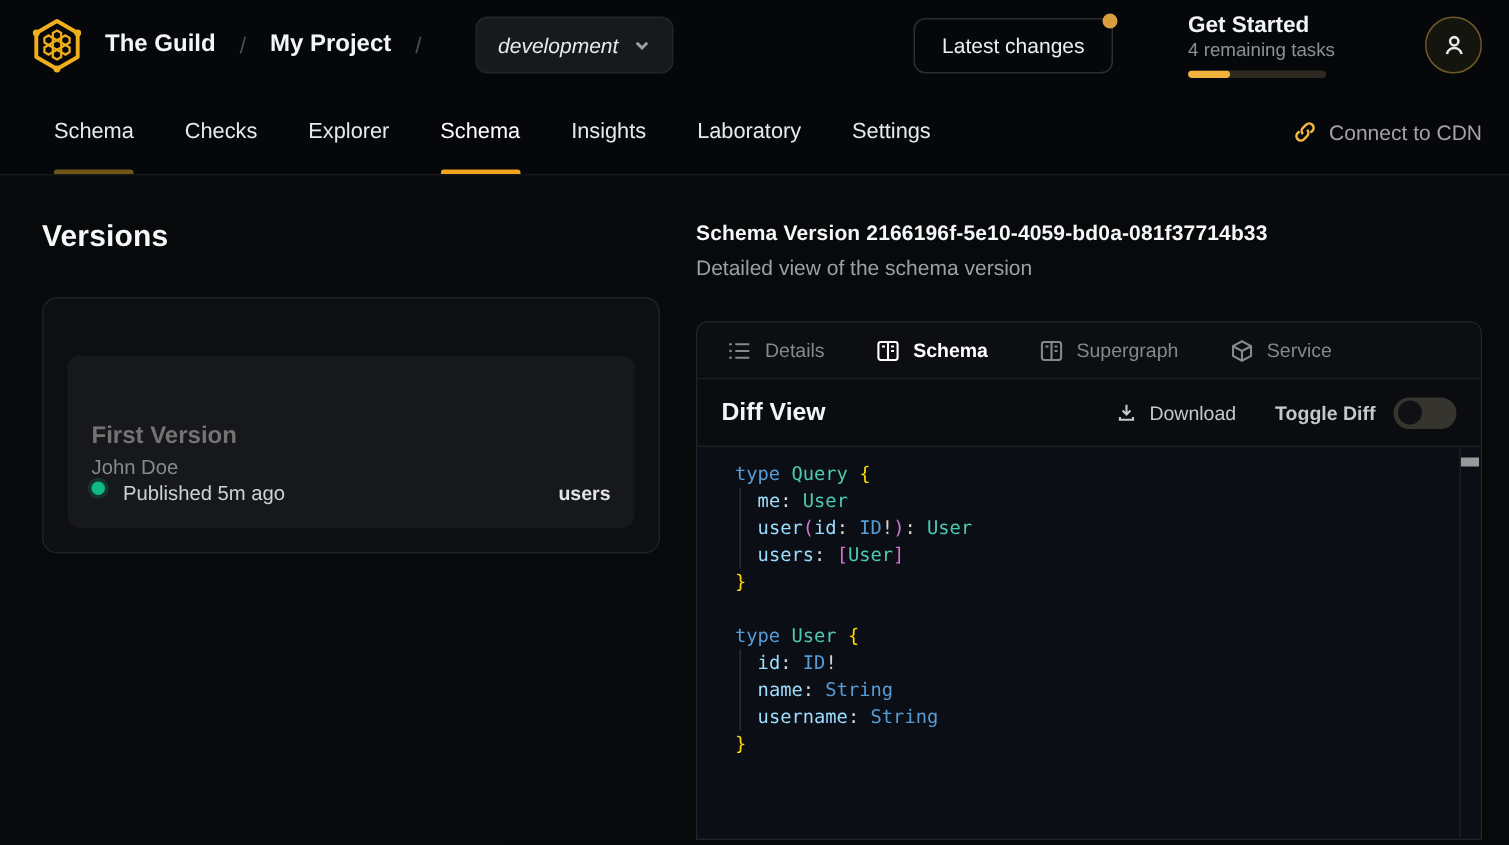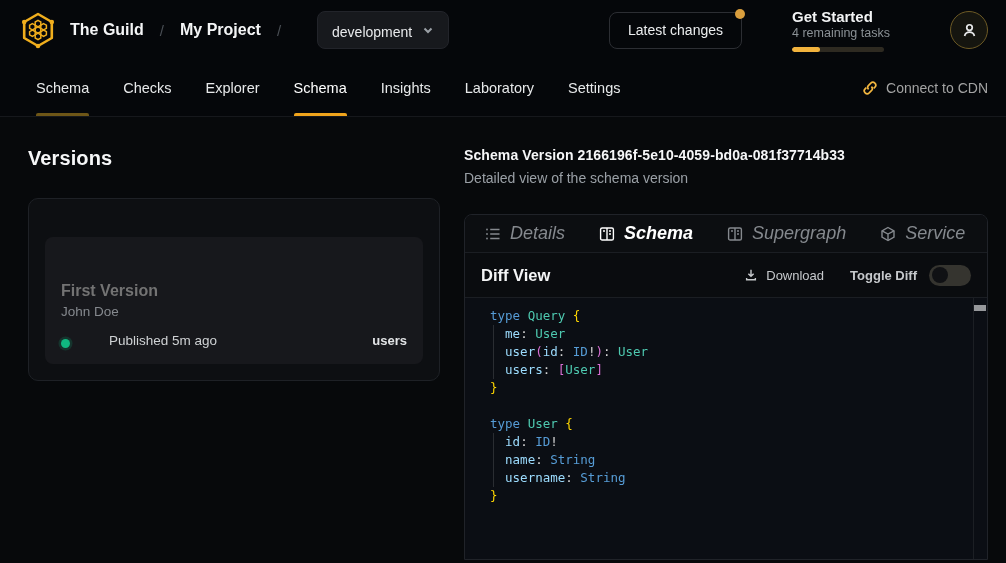--- a/index.html
+++ b/index.html
@@ -15,23 +15,23 @@
   
   .header {
     height:60px; display:flex; align-items:center;
     padding:0 18px; background:#05070a;
   }
   .logo { width:40px; height:40px; margin-right:12px; }
   .crumb { font-size:16px; font-weight:700; color:#f4f5f6; }
   .crumb-sep { color:#4a4f55; margin:0 16px; font-size:15px; font-weight:400; }
   .crumb-light { font-weight:700; }
   .target-select {
-    margin-left:20px; height:38px; display:flex; align-items:flex-start; gap:10px;
+    margin-left:20px; height:38px; display:flex; align-items:center; gap:10px;
     background:#17191d; border:1px solid #22242a; border-radius:8px;
-    padding:12px 14px; font-size:14px; color:#e8eaec; cursor:pointer;
+    padding:0 14px; font-size:14px; color:#e8eaec; cursor:pointer;font-style:italic;
   }
   .chev { width:12px; height:12px; stroke:#9aa0a6; fill:none; stroke-width:2; }
 
   .header-right { margin-left:auto; display:flex; align-items:center; }
   .latest-btn {
     position:relative; height:37px; padding:0 18px;
     background:transparent; border:1px solid #2c2e33; border-radius:8px;
     color:#eceeef; font-size:14px; font-family:inherit; cursor:pointer;
   }
   .latest-dot {
@@ -82,37 +82,37 @@
   .versions-card {
     margin-top:28px; background:#0d0f12; border:1px solid #1e2126;
     border-radius:10px; padding:16px; 
   }
   .version-item {
     margin-top:22px; background:#17181c; border-radius:8px;
     padding:14px 16px 16px 16px; cursor:pointer;
   }
   .vi-title { font-size:16px; font-weight:700; color:#737373;margin-top:31px; }
   .vi-author { margin-top:4px; font-size:13.5px; color:#85898e; }
-  .vi-row { margin-top:14px; display:flex; align-items:flex-end;gap:27px; }
+  .vi-row { margin-top:2px; display:flex; align-items:flex-start; }
   .vi-dot { width:9px; height:9px; border-radius:50%; background:#10b981;
     box-shadow:0 0 0 2.5px rgba(16,185,129,.18); margin-right:12px; }
   .vi-status { font-size:13.5px; color:#cfd2d4; }
   .vi-service { margin-left:auto; font-size:13px; font-weight:700; color:#e2e4e6; }
 
   
   .detail-panel {
     margin-top:28px; border:1px solid #202329; border-radius:8px 8px 0 0;
     height:346px; overflow:hidden; display:flex; flex-direction:column;
     background:#0a0c0f;
   }
   .detail-tabs {
     height:38px; flex:none; display:flex; align-items:center; gap:34px;
     padding:0 20px; border-bottom:1px solid #1b1e23; background:#0c0e11;
   }
-  .dtab { display:flex; align-items:center; gap:9px; font-size:18px; color:#85898e; cursor:pointer;font-style:italic; }
+  .dtab { display:flex; align-items:center; gap:9px; font-size:13px; color:#85898e; cursor:pointer; }
   .dtab svg { width:16px; height:16px; stroke:#85898e; fill:none; stroke-width:1.4; }
   .dtab--active { color:#fff; font-weight:700; }
   .dtab--active svg { stroke:#fff; }
 
   .diff-header {
     height:45px; flex:none; display:flex; align-items:center;
     padding:0 16px; border-bottom:1px solid #1b1e23; background:#0a0c0f;
   }
   .diff-title { font-size:16.5px; font-weight:700; color:#f4f5f6; }
   .diff-actions { margin-left:auto; display:flex; align-items:center; gap:26px; }

